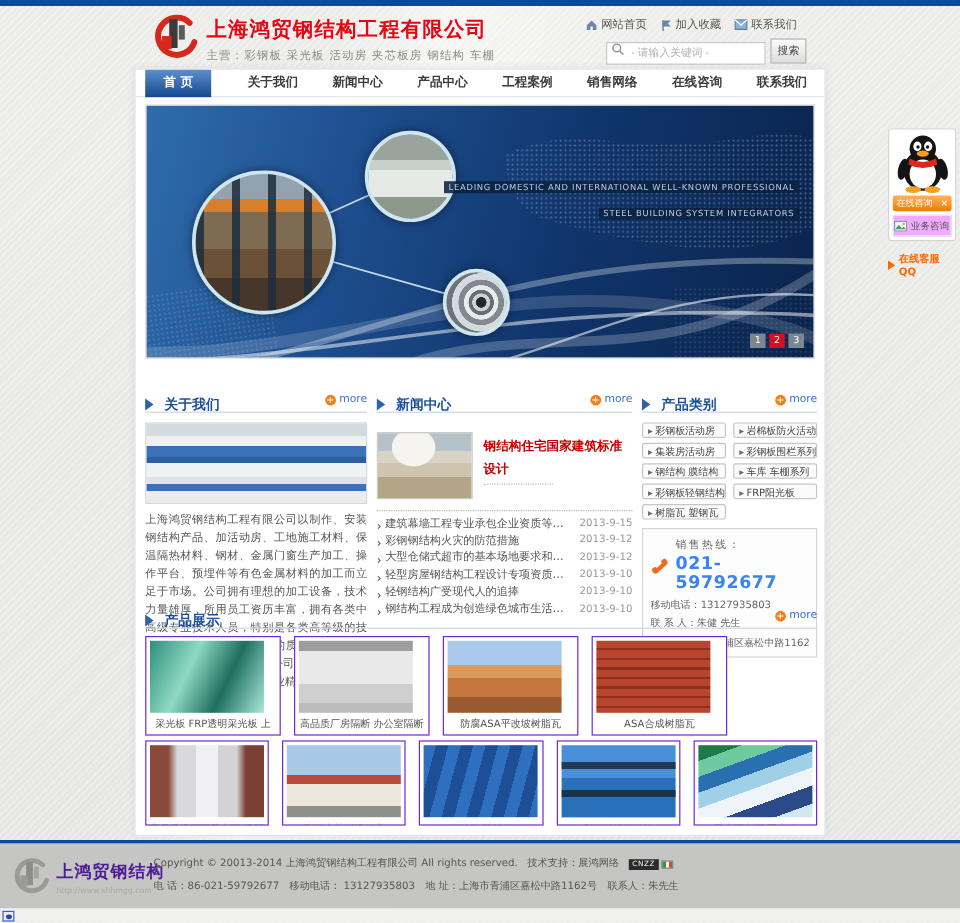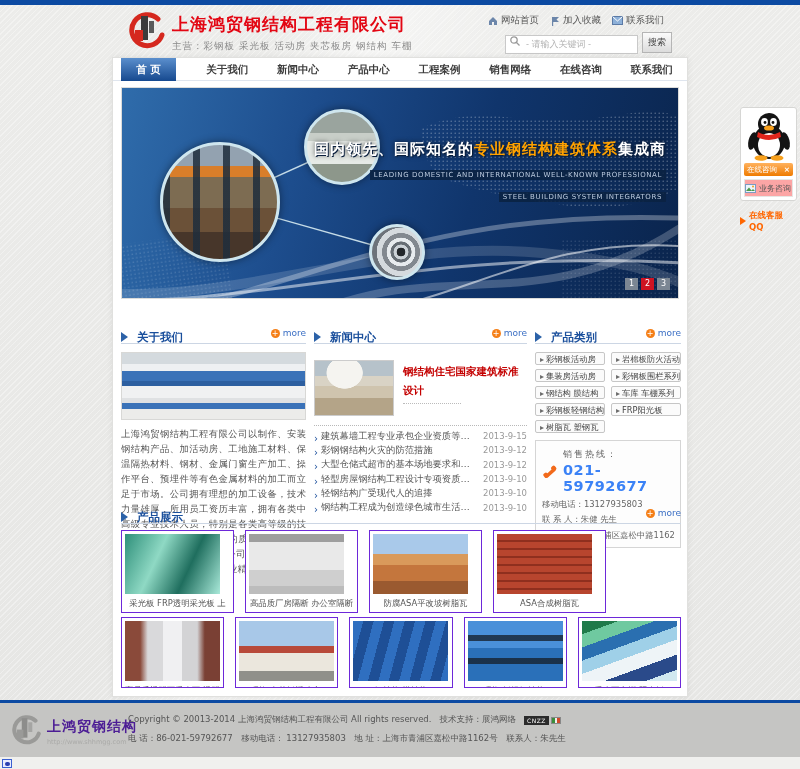--- a/index.html
+++ b/index.html
@@ -129,21 +129,21 @@
   .t8 { background:repeating-linear-gradient(105deg,#2f6fc0 0 10px,#1e4f96 10px 20px); }
   .t9 { background:repeating-linear-gradient(0deg, rgba(0,0,0,0) 0 17px, rgba(22,32,44,.78) 17px 23px), linear-gradient(180deg,#4a90d9 0 45%,#2a70b9 45%); }
   .t10 { background:linear-gradient(160deg,#1f7a4a 0 14%,#6fc9a0 14% 28%,#2a6fb0 28% 42%,#9fd0e8 42% 56%,#eef4f7 56% 72%,#2a4a8a 72% 88%,#d0e8f0 88%); }
 
   
   .qq-widget { position:absolute; left:740px; top:107px; width:57px; }
   .qq-box { background:#fff; border:1px solid #d6d6d4; border-radius:3px; padding:3px; }
   .qq-penguin { display:block; margin:0 auto; }
   .qq-bar { margin-top:2px; height:13px; border-radius:2px; background:linear-gradient(#ffb25e,#ef7b00); color:#fff; font-size:7.5px; display:flex; align-items:center; justify-content:space-between; padding:0 3px; }
   .qq-bar .x { font-weight:bold; cursor:pointer; }
-  .qq-biz { margin-top:3px; height:18px; border:1px solid #e6e6e4; background:#fca5a5; display:flex; align-items:center; gap:3px; padding:0 0; font-size:8px; color:#555; }
+  .qq-biz { margin-top:3px; height:18px; border:1px solid #e6e6e4; background:#f0abfc; display:flex; align-items:center; gap:3px; padding:0 0; font-size:8px; color:#555; }
   .qq-foot { margin-top:9px; display:flex; align-items:center; gap:3px; font-size:8.5px; font-weight:bold; color:#ff6600; }
   .arrow-right-icon { width:0; height:0; border-top:4px solid transparent; border-bottom:4px solid transparent; border-left:6px solid #ff6600; }
 
   
   .footer-line { position:absolute; left:0; top:700px; width:800px; height:3px; background:#0c4aa2; }
   .footer { position:absolute; left:0; top:703px; width:800px; height:54px; background:#c5c5c3; }
   .f-logo { position:absolute; left:8px; top:12px; display:flex; align-items:center; }
   .f-logo-texts { margin-left:5px; }
   .f-logo-name { font-size:14px; font-weight:bold; color:#4c1d95; letter-spacing:1px; }
   .f-logo-url { font-size:6.5px; color:#aaaaa8; margin-top:2px; }
@@ -239,23 +239,20 @@
       <path d="M-20,205 C120,215 260,150 420,165 C500,172 540,185 570,200" stroke="#fff" stroke-width="10" fill="none" opacity="0.15"></path>
       <path d="M-20,212 C140,218 300,160 560,175" stroke="#fff" stroke-width="3" fill="none" opacity="0.5"></path>
       <path d="M60,218 C200,192 310,122 556,130" stroke="#fff" stroke-width="5" fill="none" opacity="0.3"></path>
       <path d="M200,222 C320,172 420,230 558,140" stroke="#fff" stroke-width="8" fill="none" opacity="0.22"></path>
       <path d="M260,222 C360,200 430,150 558,158" stroke="#fff" stroke-width="2" fill="none" opacity="0.55"></path>
     </svg>
     <div class="circle circle-warehouse"></div>
     <div class="circle circle-factory"></div>
     <div class="circle circle-coil"></div>
     <div class="slogan">
-      <div class="slogan-main">
-        <span>国内领先、国际知名的</span><span class="hl">专业钢结构建筑体系</span><span>集成商</span>
-      </div>
       <div class="slogan-en"><span>LEADING DOMESTIC AND INTERNATIONAL WELL-KNOWN PROFESSIONAL</span></div>
       <div class="slogan-en"><span>STEEL BUILDING SYSTEM INTEGRATORS</span></div>
     </div>
     <div class="pager">
       <a>1</a>
       <a class="active">2</a>
       <a>3</a>
     </div>
   </div>
 

